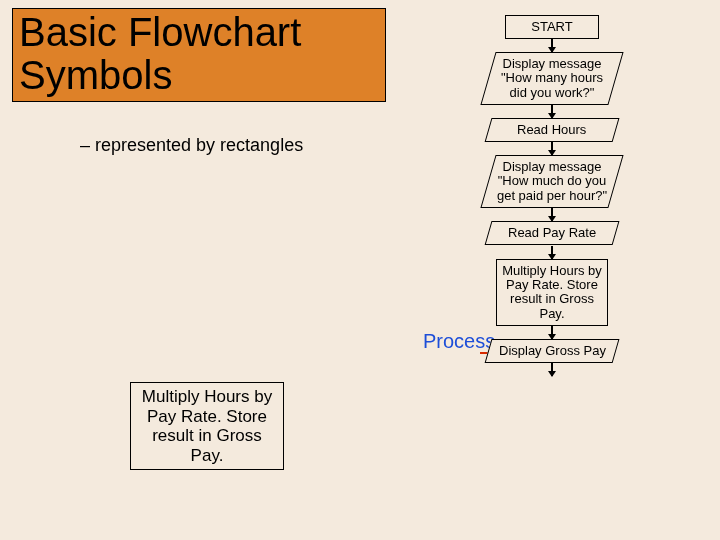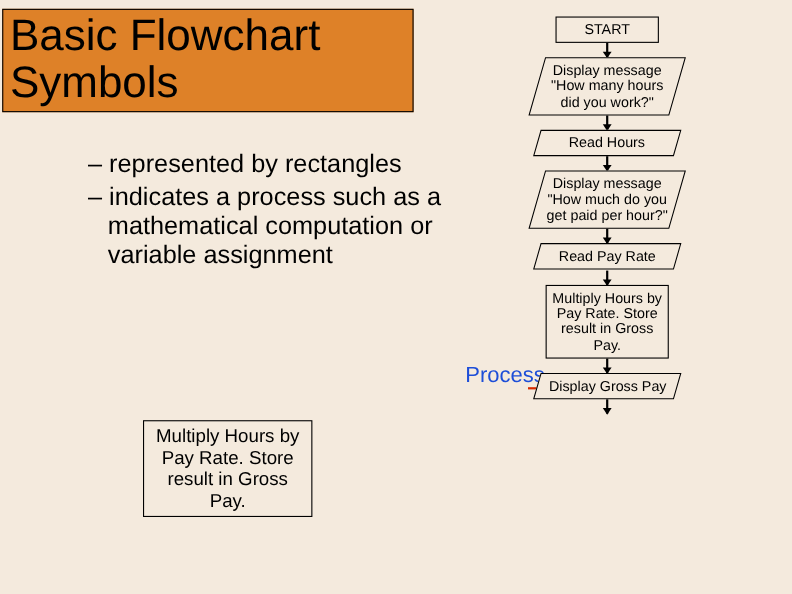--- a/index.html
+++ b/index.html
@@ -12,21 +12,21 @@
     color: #000;
     overflow: hidden;
   }
   .slide {
     position: relative;
     width: 720px;
     height: 540px;
   }
   .title-box {
     position: absolute;
-    left: 2px;
+    left: 12px;
     top: 8px;
     width: 360px;
     background: #de8128;
     border: 1px solid #000;
     padding: 2px 6px 4px 6px;
   }
   .title-box h1 {
     margin: 0;
     font-size: 40px;
     font-weight: normal;
@@ -44,21 +44,21 @@
     margin: 0 0 10px 0;
     padding-left: 20px;
     text-indent: -17px;
     font-size: 27px;
   }
   .body-text .bullet1::before { content: "• "; }
   .body-text .sub {
     margin: 0 0 4px 0;
     padding-left: 70px;
     text-indent: -18px;
-    font-size: 23px;
+    font-size: 18px;
     line-height: 1.15;
   }
   .body-text .sub::before { content: "– "; }
 
   .example-box {
     position: absolute;
     left: 130px;
     top: 382px;
     width: 140px;
     border: 1px solid #000;
@@ -150,21 +150,20 @@
 <body>
 
 <div class="slide">
 
   <div class="title-box">
     <h1>Basic Flowchart Symbols</h1>
   </div>
 
   <div class="body-text">
     <p class="sub">represented by rectangles</p>
-    <p class="sub">indicates a process such as a mathematical computation or variable assignment</p>
   </div>
 
   <div class="example-box">Multiply Hours by Pay Rate. Store result in Gross Pay.</div>
 
   <div class="process-label">Process</div>
   <div class="h-arrow"></div>
 
   <div class="flow">
     <div class="rect narrow">START</div>
     <div class="arrow"></div>

